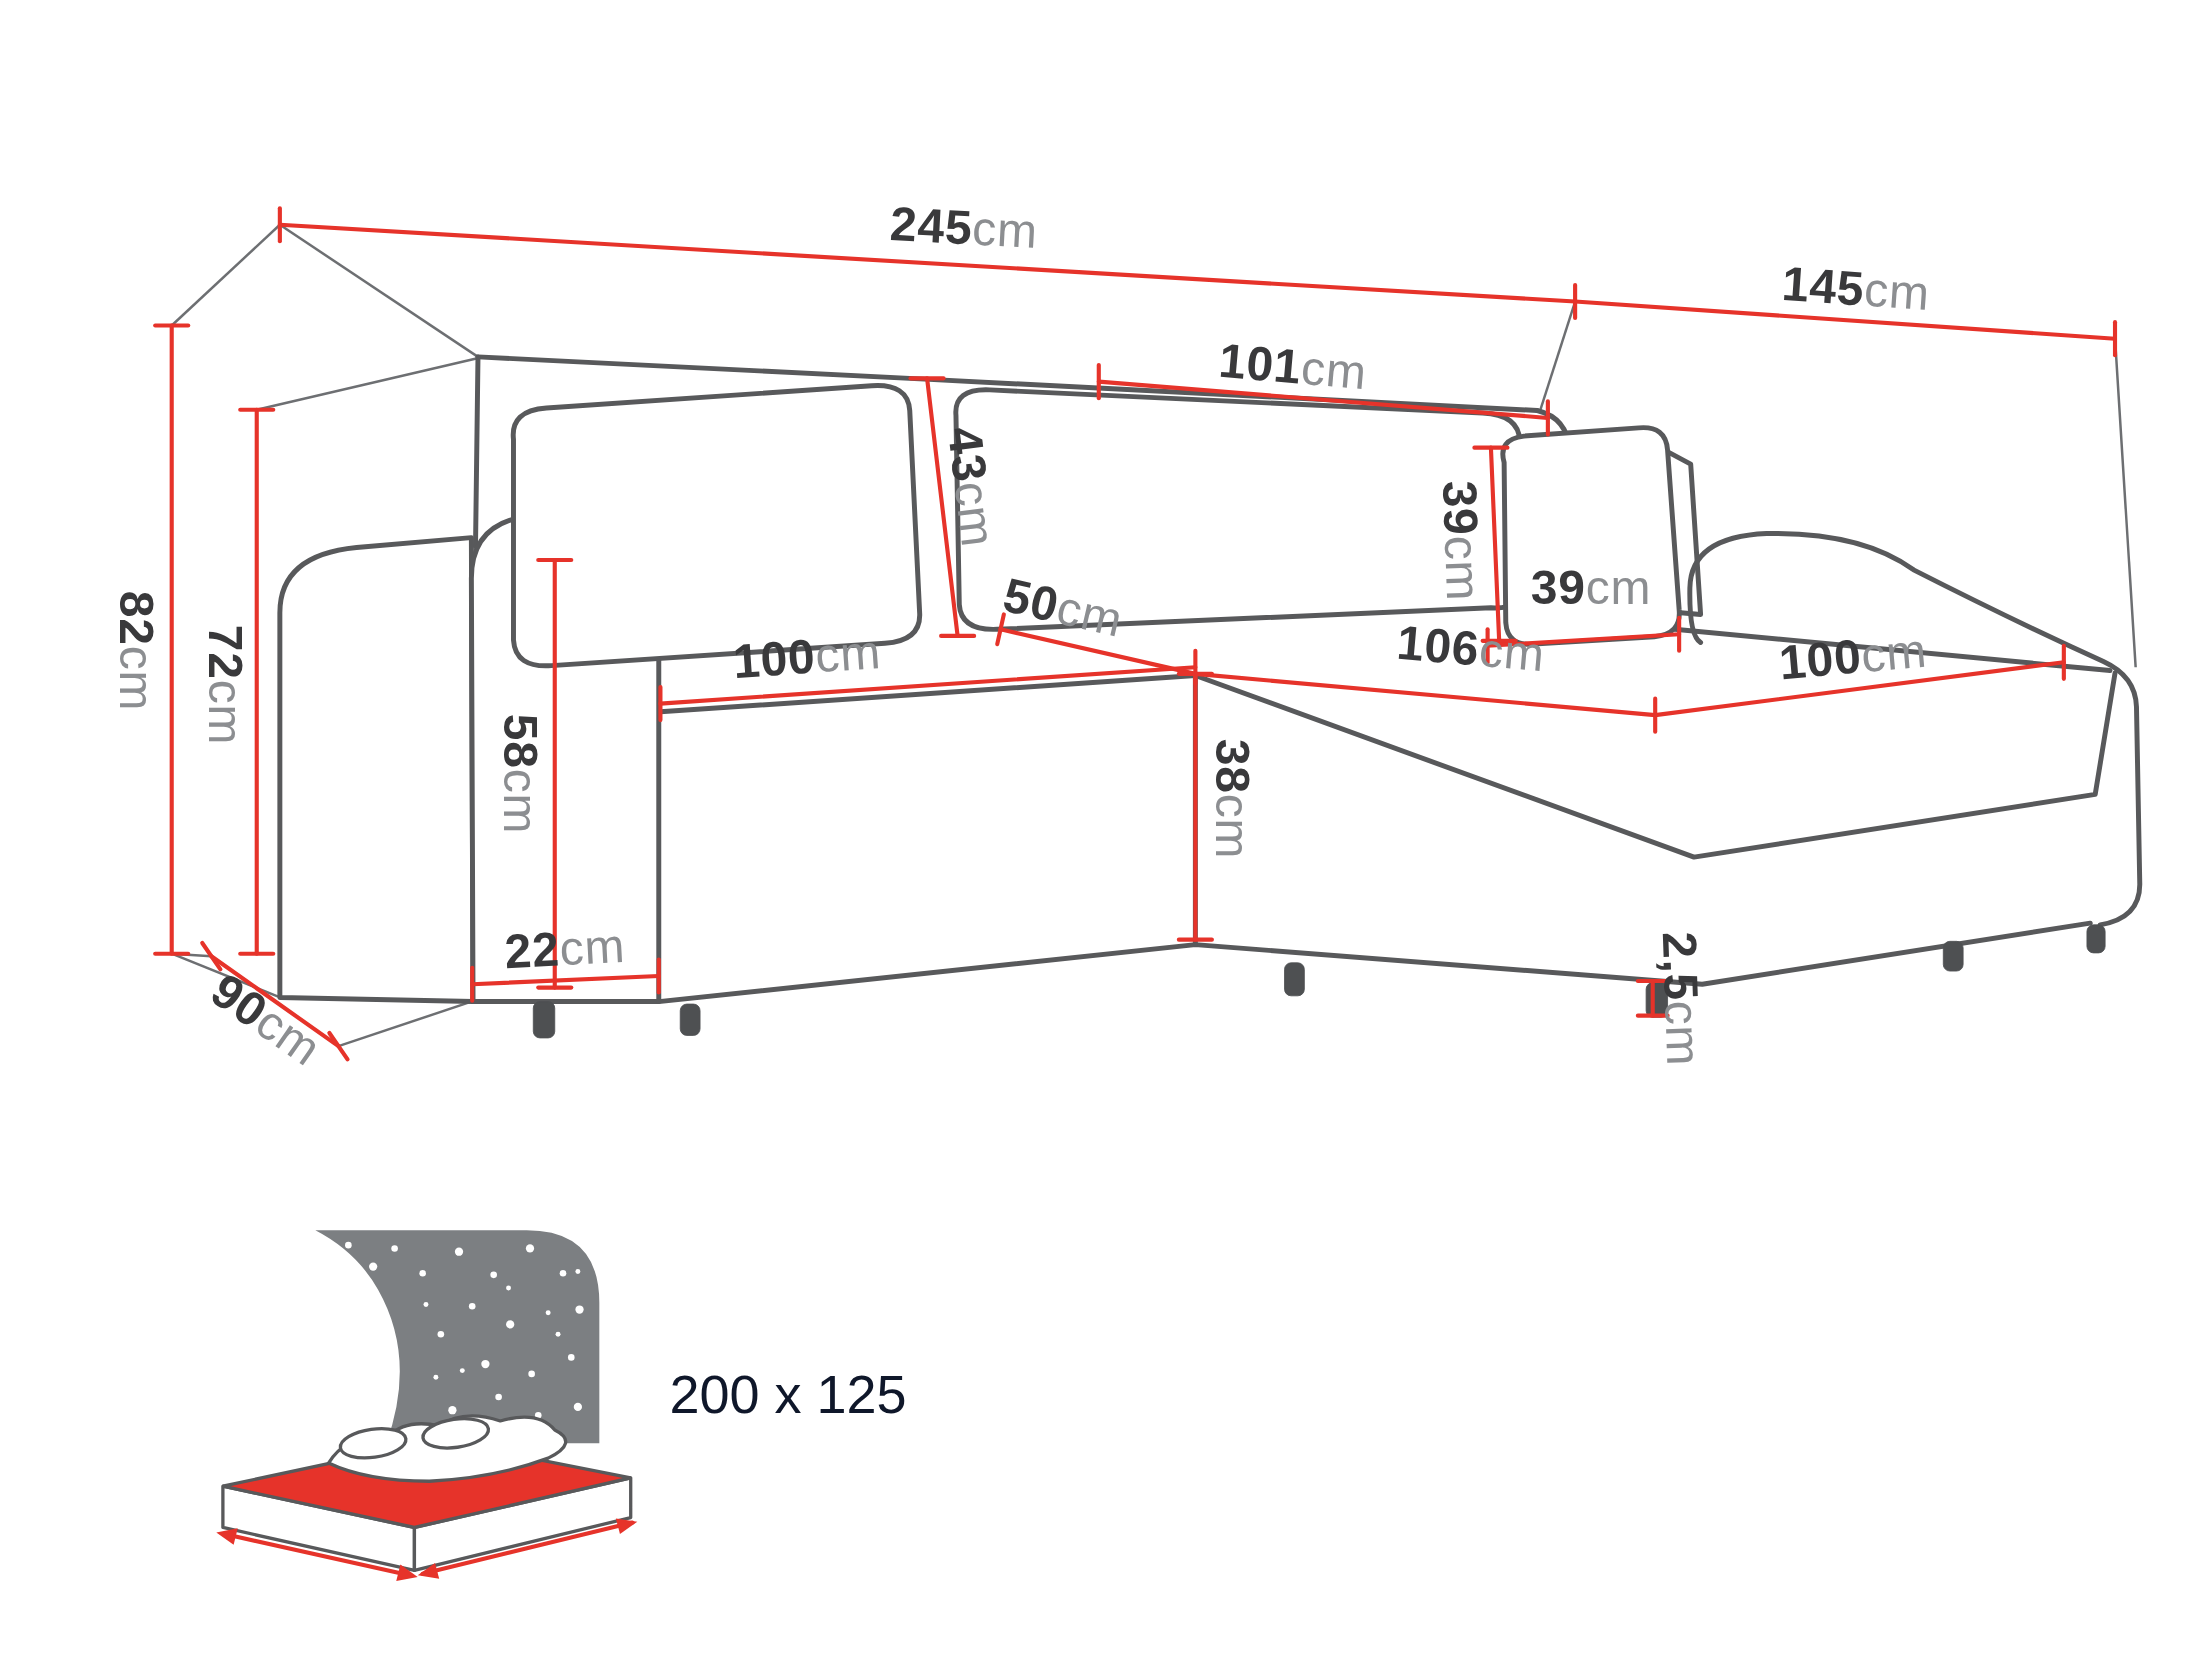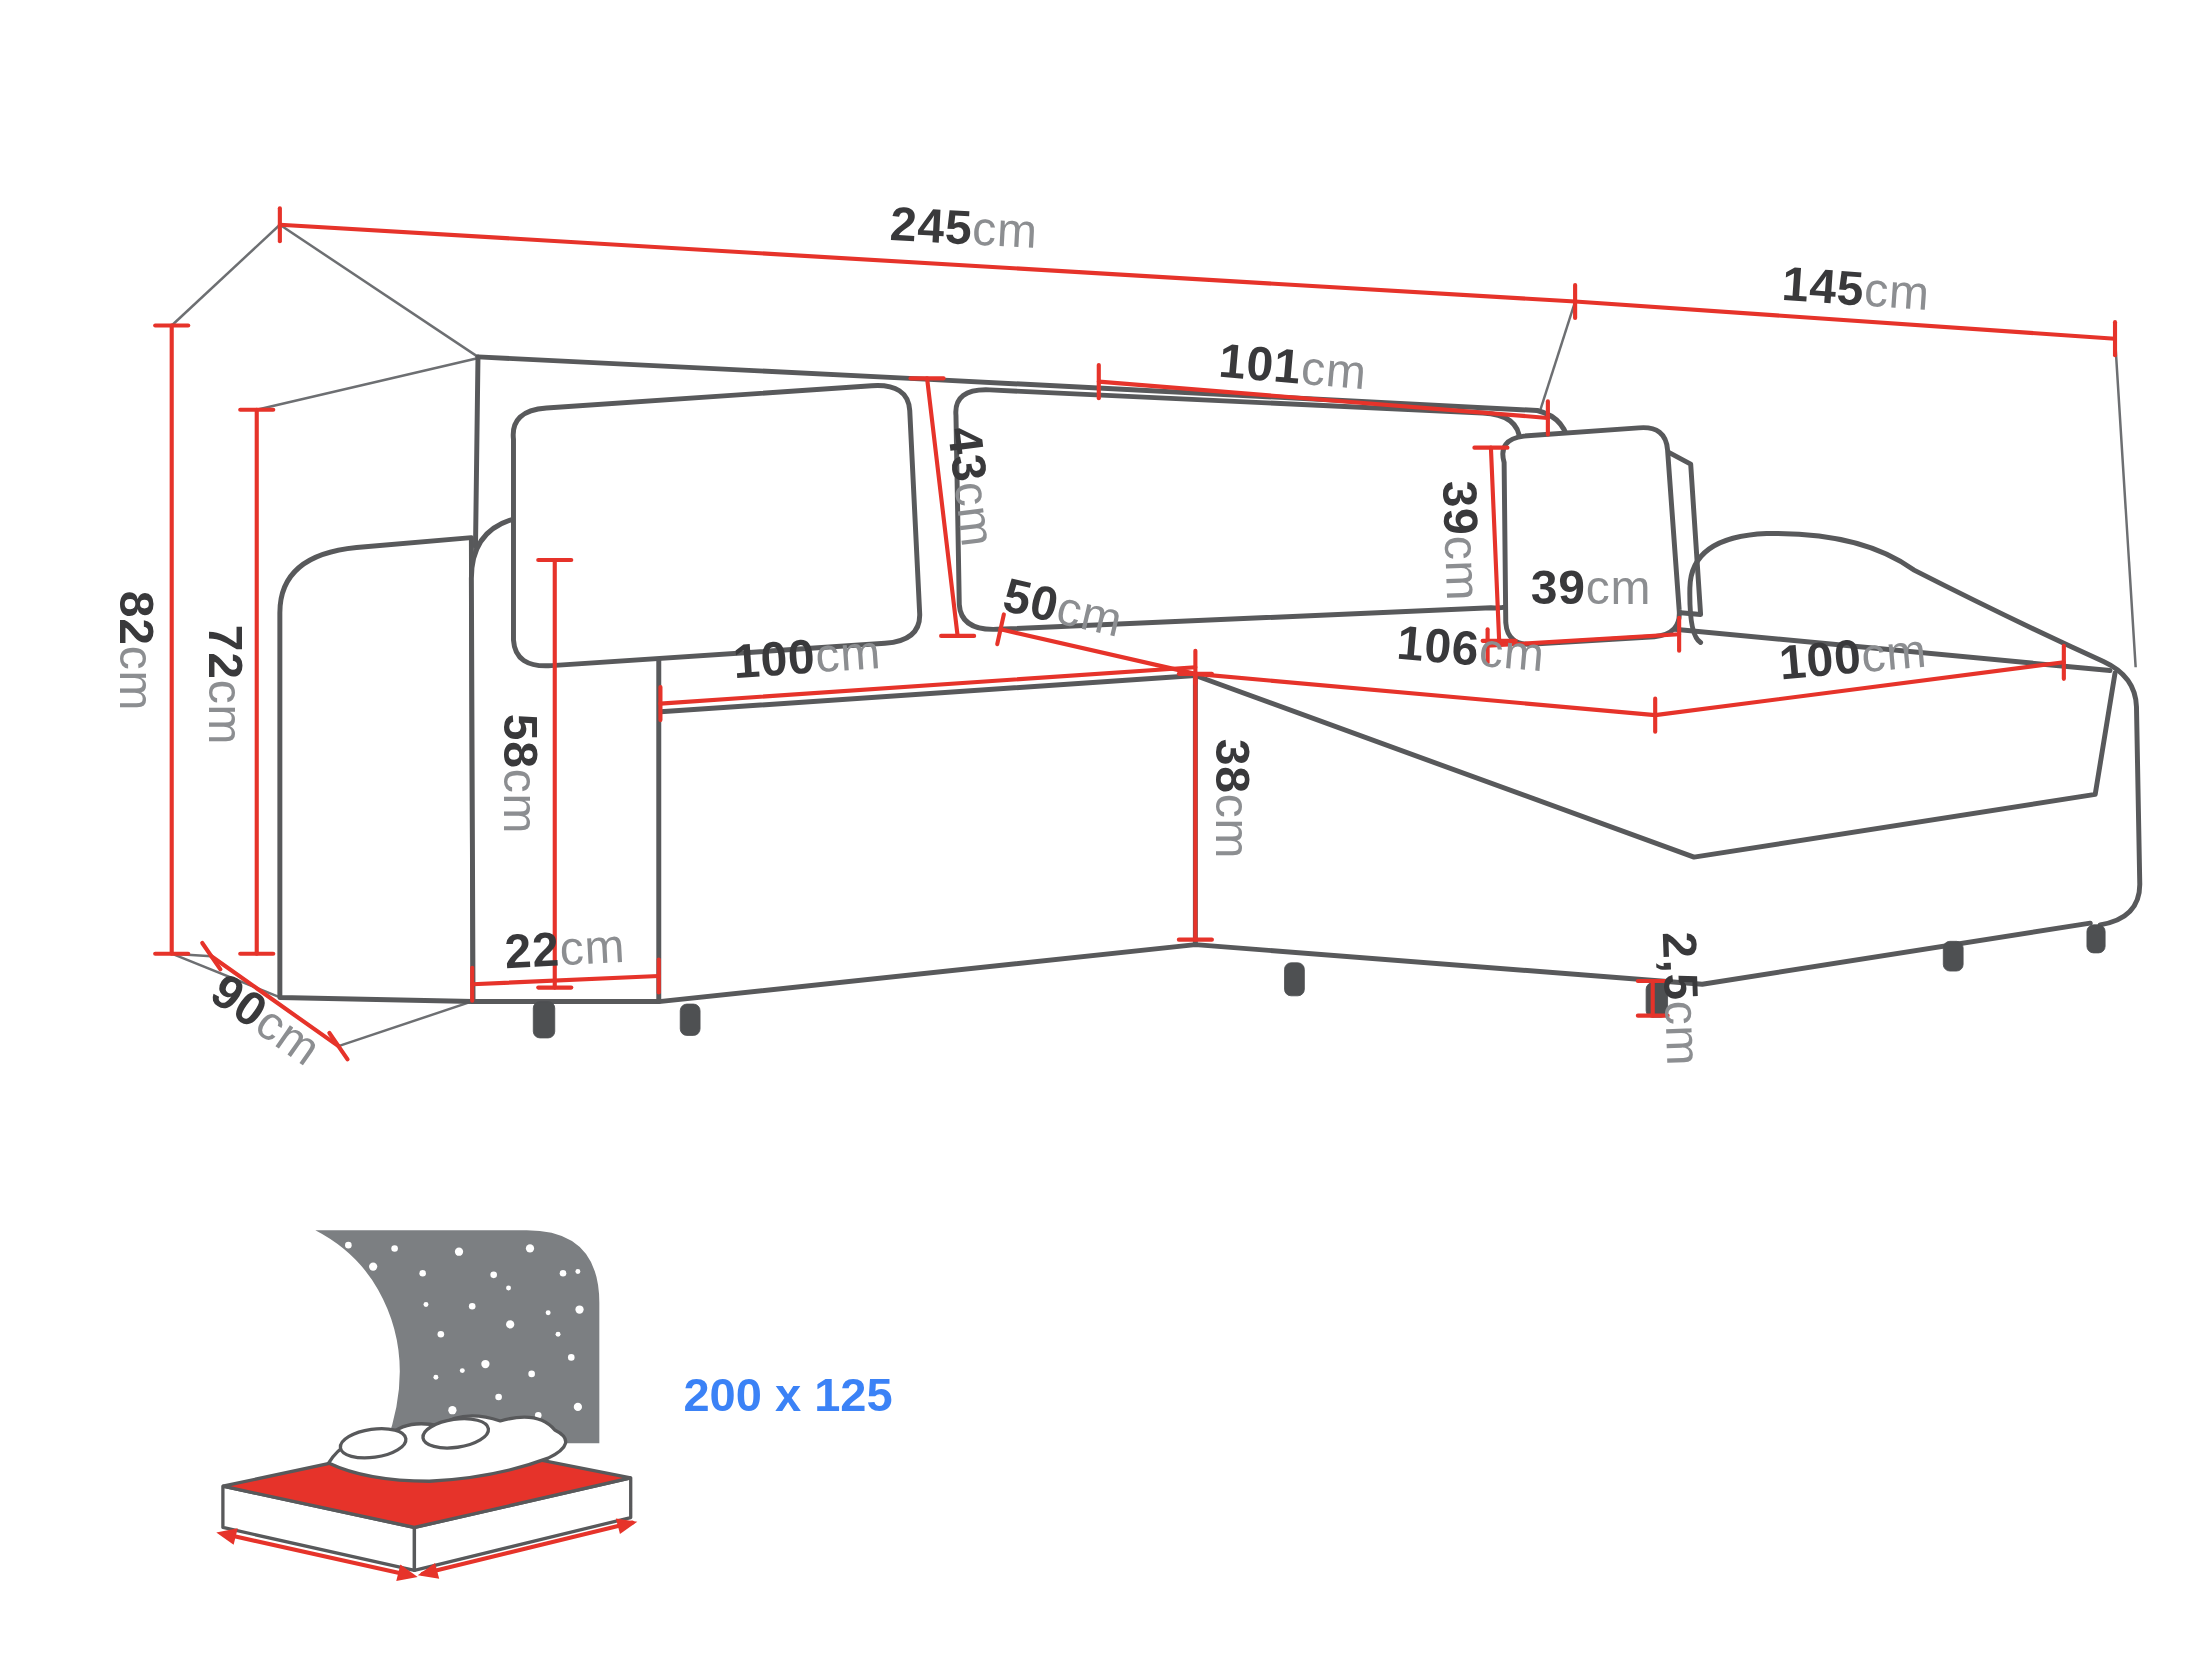--- a/index.html
+++ b/index.html
@@ -18,22 +18,22 @@
   .leg{fill:#4e5052;stroke:#4e5052;}
   .sky{fill:#7c7f82;stroke:none;}
   .star{fill:#ffffff;stroke:none;}
   
   .dim{
     position:absolute;white-space:nowrap;font-size:48px;font-weight:700;
     color:#39393b;letter-spacing:0.8px;line-height:1;
   }
   .dim .unit{font-weight:400;color:#8c8e91;}
   .bedsize{
-    position:absolute;white-space:nowrap;font-size:47px;font-weight:700;
-    color:#3b82f6;line-height:1;transform:translate(-50%,-50%);
+    position:absolute;white-space:nowrap;font-size:54px;font-weight:400;
+    color:#0f172a;line-height:1;transform:translate(-50%,-50%);
   }
 </style>
 </head>
 <body>
 
 <div class="stage">
 
   <svg width="2205" height="1654" viewBox="0 0 2671 2003">
 
     <g>

